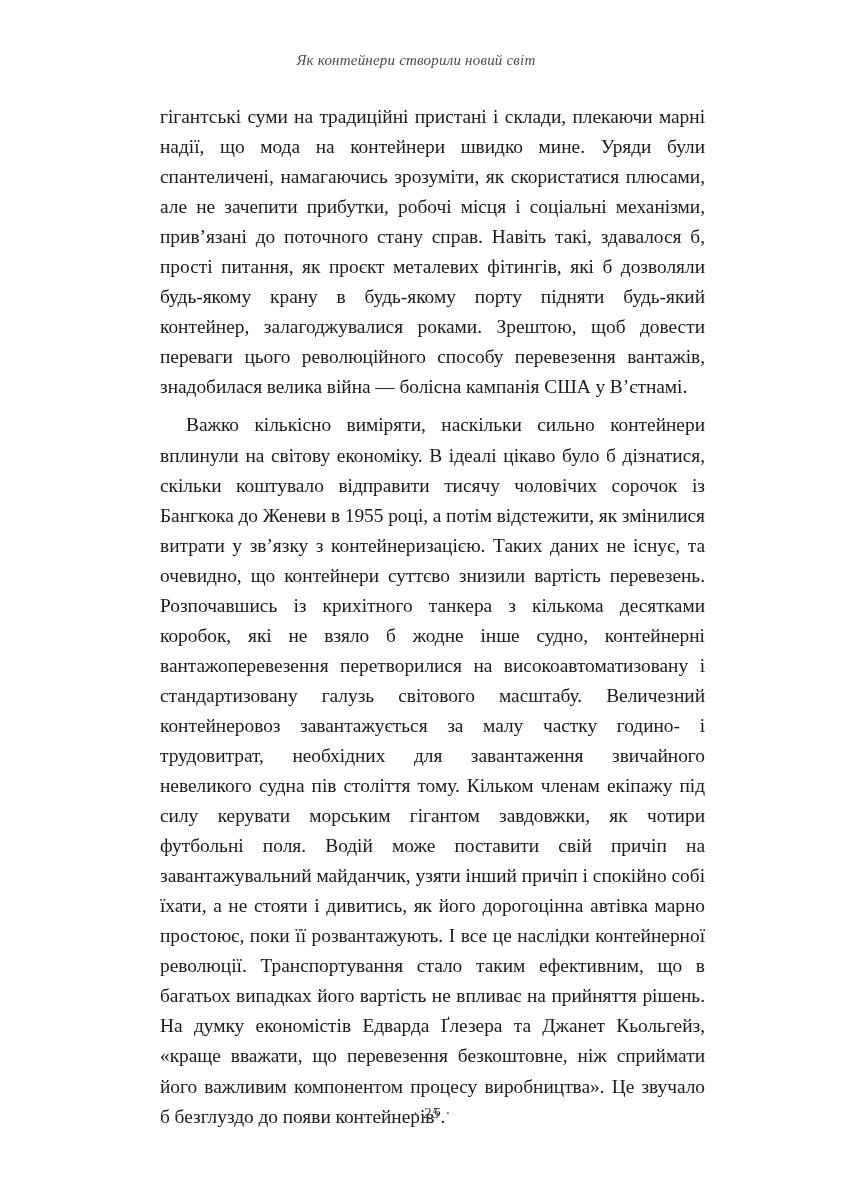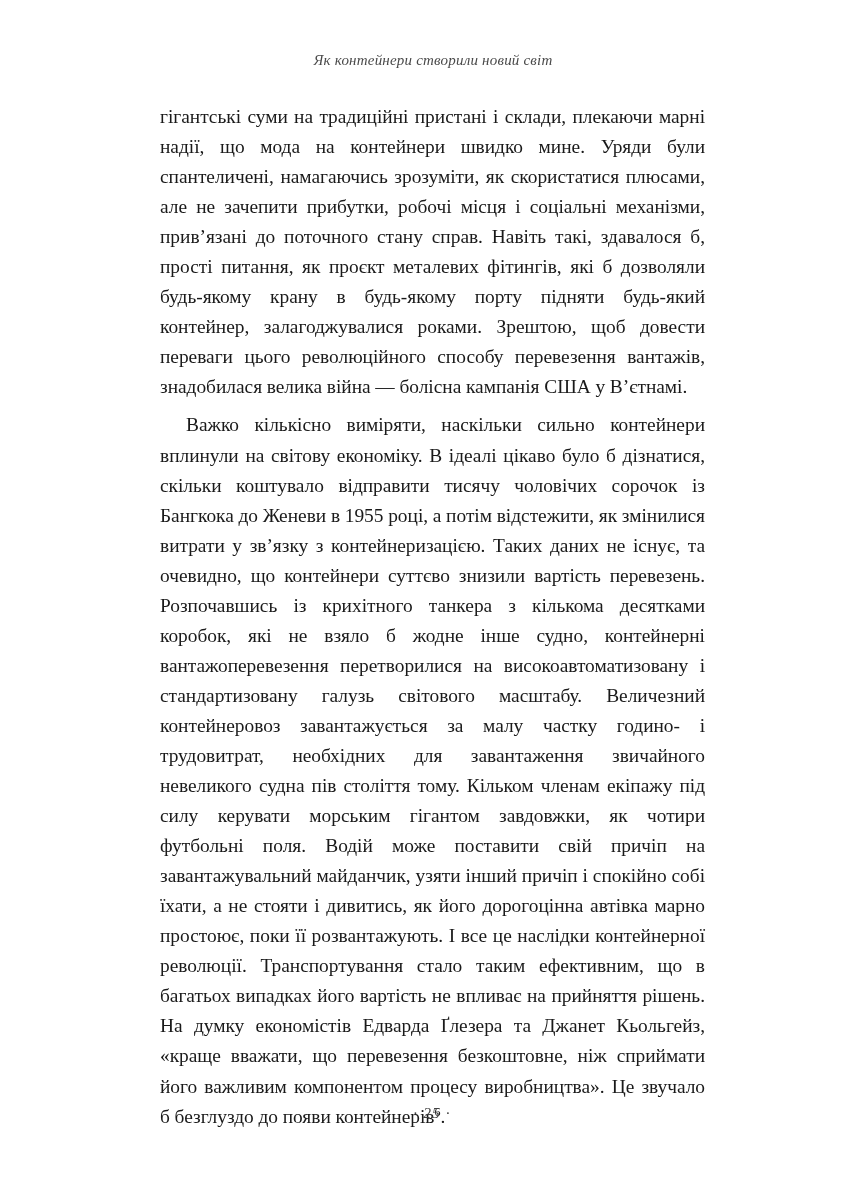--- a/index.html
+++ b/index.html
@@ -22,21 +22,21 @@
     width: 851px;
     height: 1184px;
     background: #ffffff;
     box-sizing: border-box;
   }
 
   
   .running-head {
     position: absolute;
     top: 50px;
-    left: 153px;
+    left: 136px;
     width: 560px;
     text-align: center;
     font-style: italic;
     font-size: 15px;
     line-height: 20px;
     letter-spacing: 0.2px;
     color: #4a4a4a;
     white-space: nowrap;
   }
 

